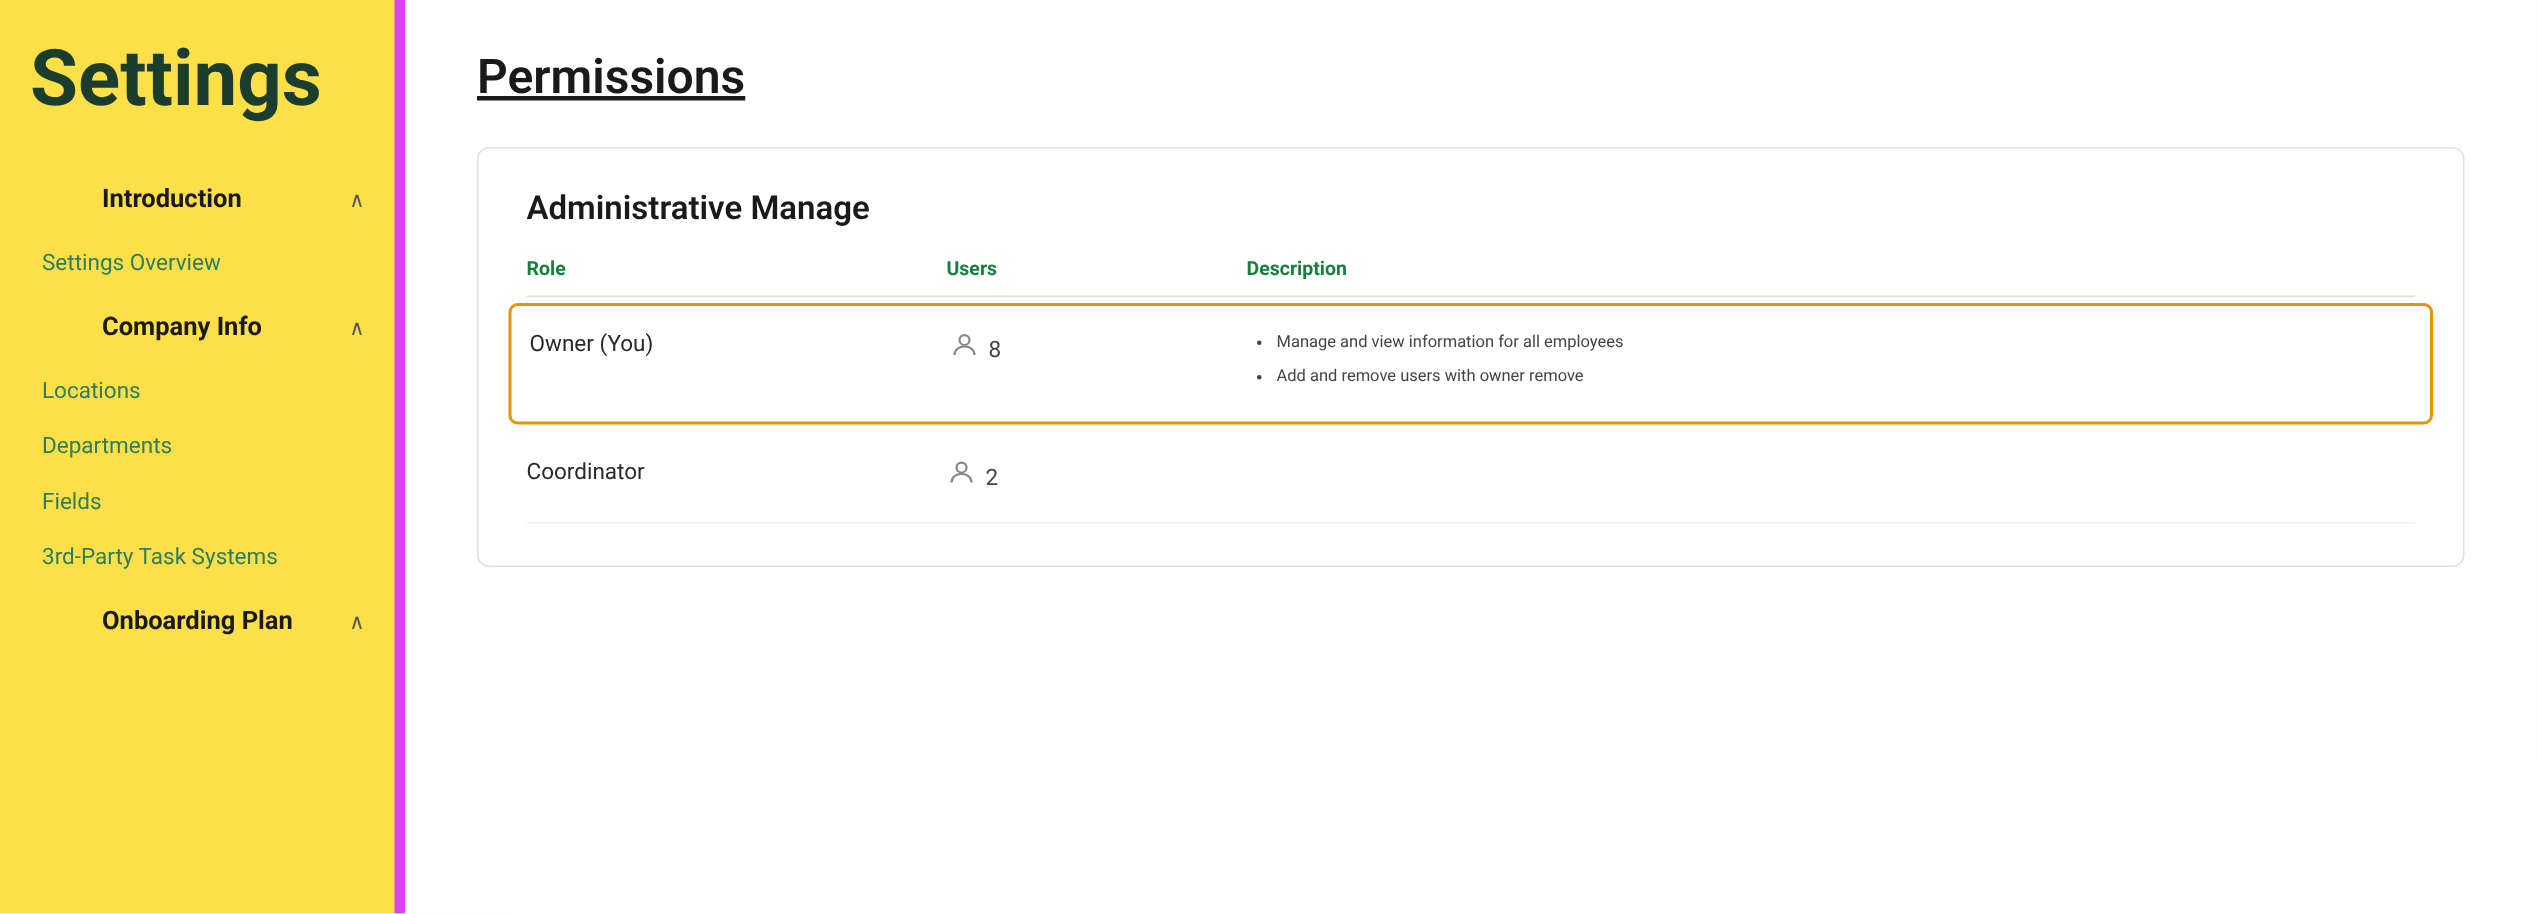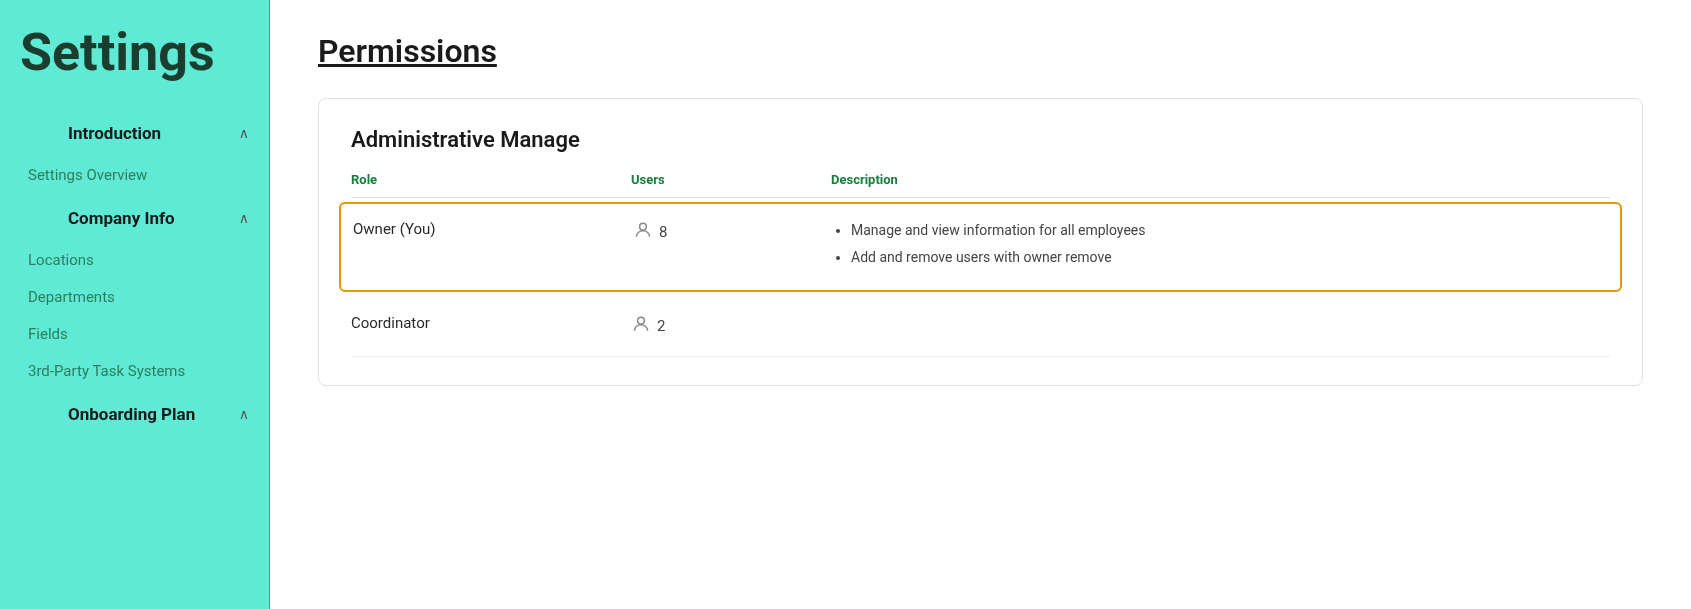--- a/index.html
+++ b/index.html
@@ -8,23 +8,23 @@
       background: #f5f5f5;
       display: flex;
       height: 609px;
       overflow: hidden;
     }
 
     
     .sidebar {
       width: 270px;
       min-width: 270px;
-      background: #5eead4;
+      background: #fde047;
       padding: 24px 0 0 0;
-      border-right: 1px solid #d946ef;
+      border-right: 7px solid #d946ef;
       height: 609px;
       overflow-y: auto;
     }
 
     .sidebar-title {
       font-size: 52px;
       font-weight: 700;
       color: #1a3d2e;
       padding: 0 20px 28px 20px;
       line-height: 1.1;
@@ -132,21 +132,21 @@
       font-size: 15px;
       color: #444;
     }
 
     .user-icon {
       color: #888;
       font-size: 18px;
     }
 
     .description-cell {
-      font-size: 14px;
+      font-size: 11px;
       color: #444;
     }
 
     .description-cell ul {
       list-style: disc;
       padding-left: 18px;
     }
 
     .description-cell ul li {
       margin-bottom: 6px;

